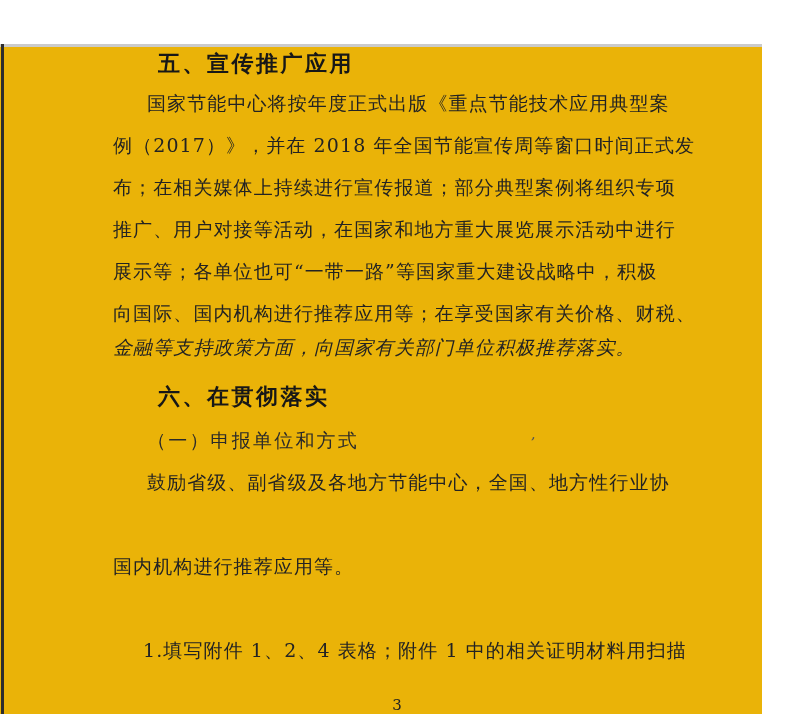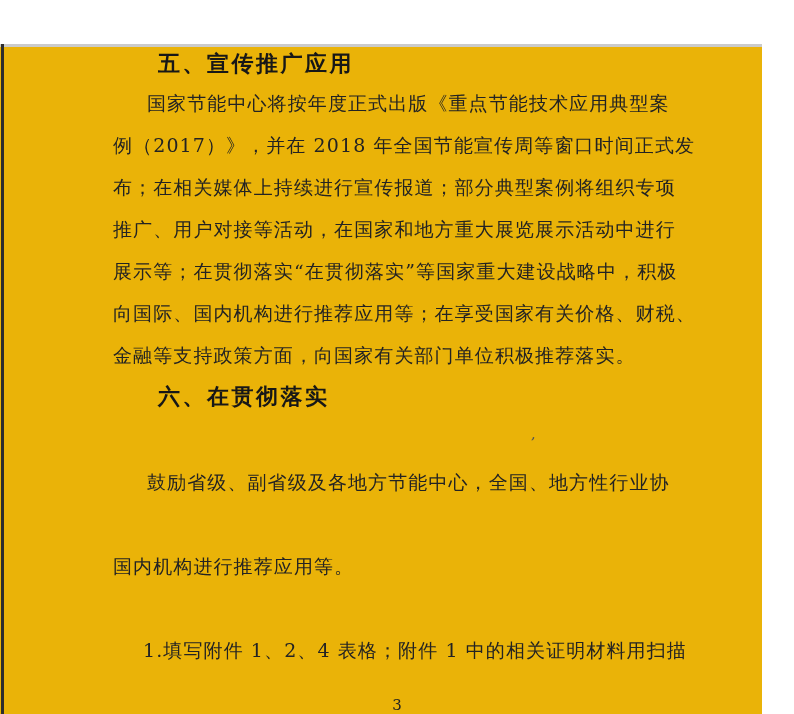--- a/index.html
+++ b/index.html
@@ -41,26 +41,27 @@
   <div class="edge-top"></div>
   <div class="edge-left"></div>
   <div class="edge-bottom"></div>
 
   <div class="line h" style="top:7px;left:158px;">五、宣传推广应用</div>
 
   <div class="line" style="top:46px;left:147px;">国家节能中心将按年度正式出版《重点节能技术应用典型案</div>
   <div class="line" style="top:88px;left:113px;">例（2017）》，并在 2018 年全国节能宣传周等窗口时间正式发</div>
   <div class="line" style="top:130px;left:113px;">布；在相关媒体上持续进行宣传报道；部分典型案例将组织专项</div>
   <div class="line" style="top:172px;left:113px;">推广、用户对接等活动，在国家和地方重大展览展示活动中进行</div>
-  <div class="line" style="top:214px;left:113px;">展示等；在贯彻落实“在贯彻落实”等国家重大建设战略中，积极</div>
+  <div class="line" style="top:214px;left:113px;">展示等；各单位也可“一带一路”等国家重大建设战略中，积极</div>
   <div class="line" style="top:256px;left:113px;">向国际、国内机构进行推荐应用等；在享受国家有关价格、财税、</div>
-  <div class="line" style="top:298px;left:113px;">金融等支持政策方面，向国家有关部门单位积极推荐落实。</div>
+  <div class="line" style="top:290px;left:113px;font-style:italic;">金融等支持政策方面，向国家有关部门单位积极推荐落实。</div>
 
   <div class="line h" style="top:340px;left:158px;">六、在贯彻落实</div>
 
+  <div class="line kai" style="top:383px;left:147px;">（一）申报单位和方式</div>
 
   <div class="stray">’</div>
 
   <div class="line" style="top:425px;left:147px;">鼓励省级、副省级及各地方节能中心，全国、地方性行业协</div>
   <div class="line" style="top:509px;left:113px;">国内机构进行推荐应用等。</div>
 
 
   <div class="line" style="top:593px;left:143px;">1.填写附件 1、2、4 表格；附件 1 中的相关证明材料用扫描</div>
 
   <div class="pageno">3</div>

